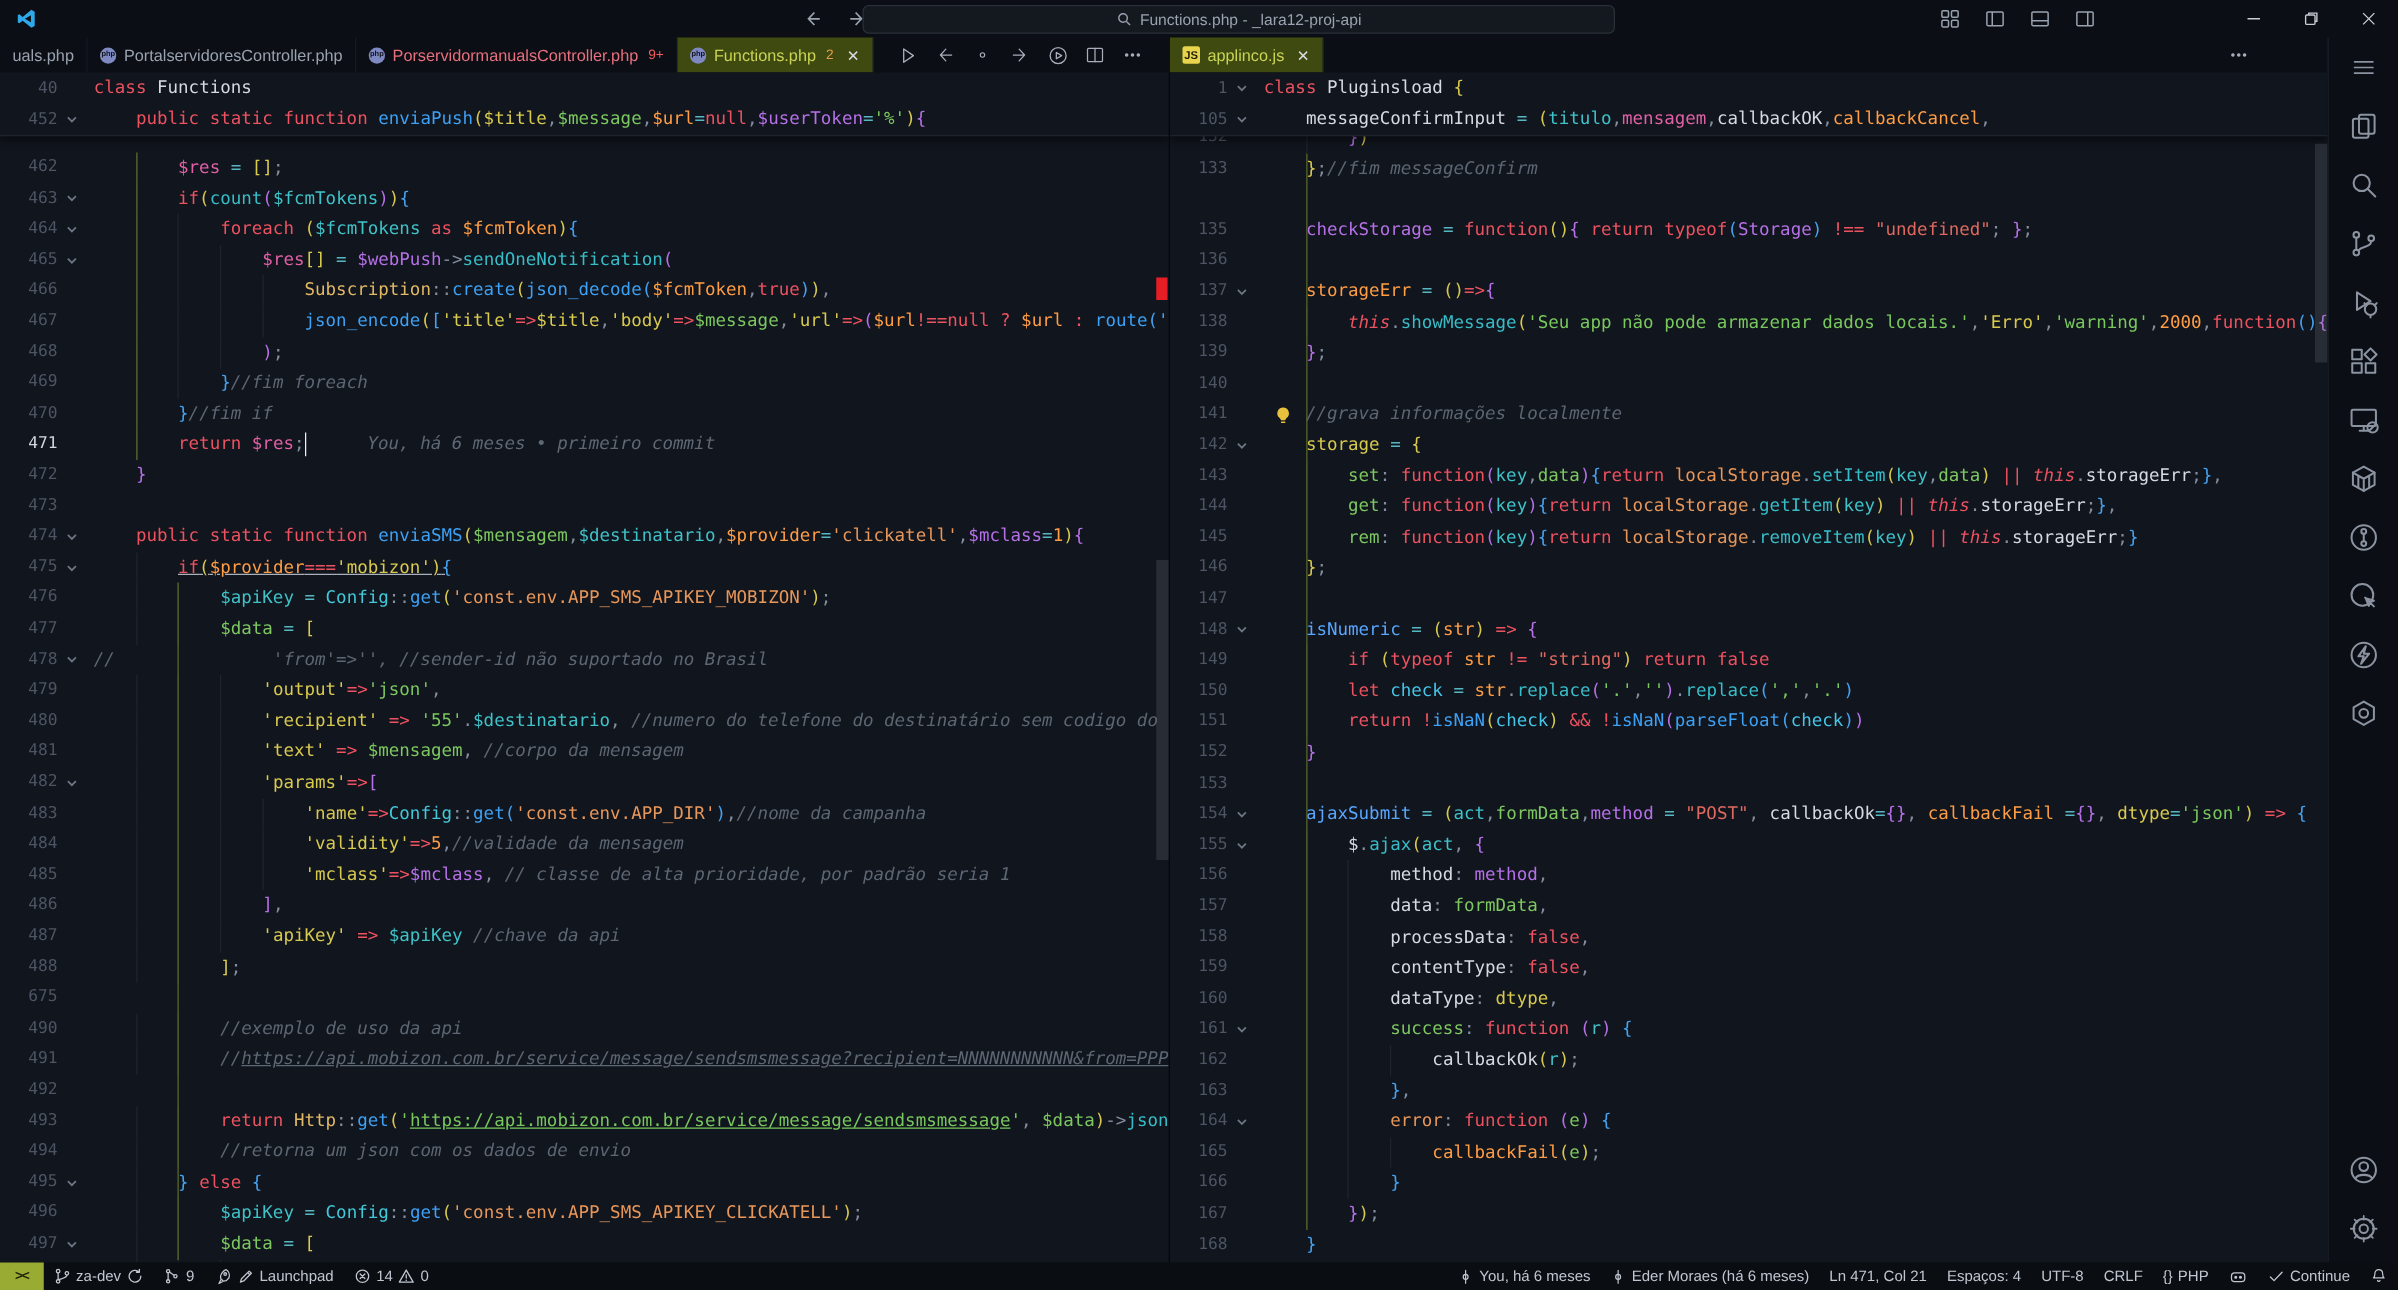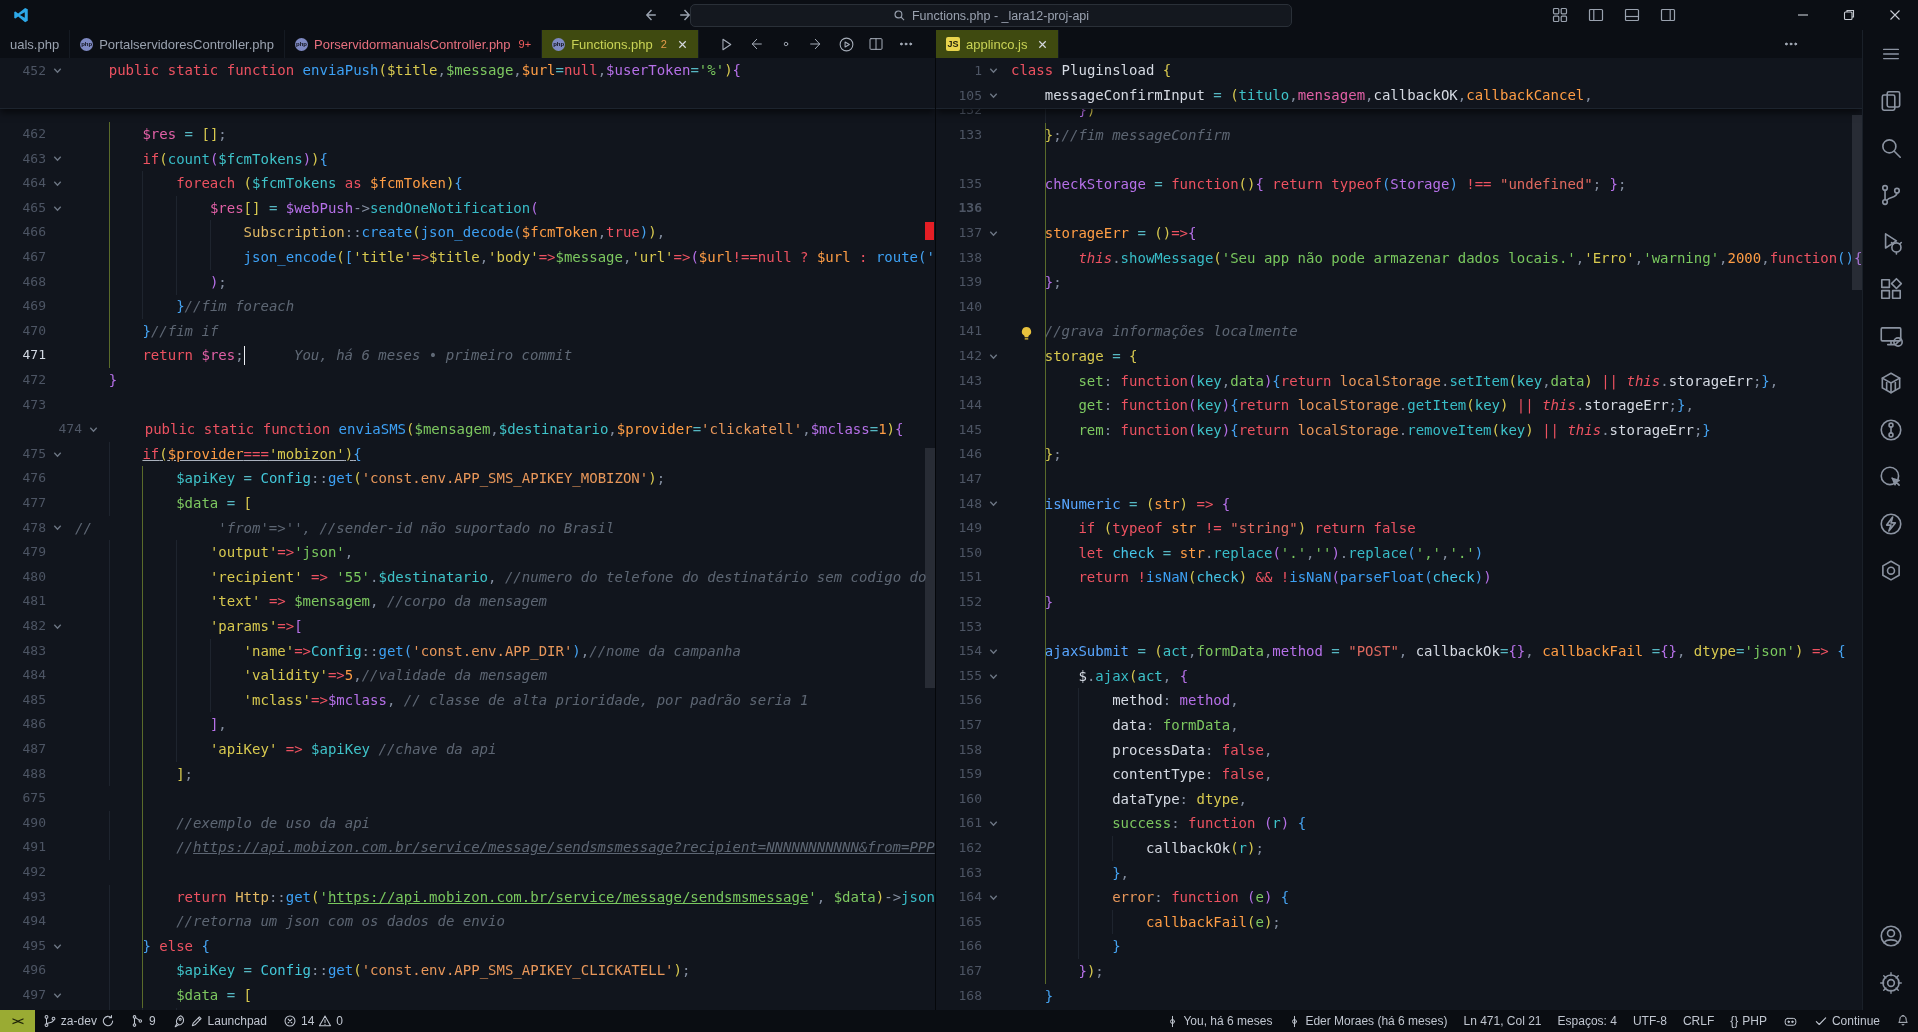--- a/index.html
+++ b/index.html
@@ -264,21 +264,21 @@
           <path d="m2.5 4.2 3.5 3.6 3.5-3.6"></path>
         </svg></span><span class="guide" style="left: 108.72px;"></span><span class="guide" style="left: 142.44px;"></span><span class="guide" style="left: 176.16px;"></span><span class="code" style="padding-left: 134.88px;"><span class="tk tk-vp">$res</span><span class="tk tk-b1">[]</span><span class="tk tk-o2"> = </span><span class="tk tk-vpu">$webPush</span><span class="tk tk-p">-&gt;</span><span class="tk tk-fn2">sendOneNotification</span><span class="tk tk-b2">(</span></span></div>
     <div class="line" style="top: 162.4px;"><span class="num">466</span><span class="guide" style="left: 108.72px;"></span><span class="guide" style="left: 142.44px;"></span><span class="guide" style="left: 176.16px;"></span><span class="guide" style="left: 209.88px;"></span><span class="code" style="padding-left: 168.6px;"><span class="tk tk-cls">Subscription</span><span class="tk tk-p">::</span><span class="tk tk-fn">create</span><span class="tk tk-b1">(</span><span class="tk tk-fn">json_decode</span><span class="tk tk-b3">(</span><span class="tk tk-vo">$fcmToken</span><span class="tk tk-p">,</span><span class="tk tk-kw">true</span><span class="tk tk-b3">)</span><span class="tk tk-b1">)</span><span class="tk tk-p">,</span></span></div>
     <div class="line" style="top: 187px;"><span class="num">467</span><span class="guide" style="left: 108.72px;"></span><span class="guide" style="left: 142.44px;"></span><span class="guide" style="left: 176.16px;"></span><span class="guide" style="left: 209.88px;"></span><span class="code" style="padding-left: 168.6px;"><span class="tk tk-fn">json_encode</span><span class="tk tk-b1">(</span><span class="tk tk-b3">[</span><span class="tk tk-s2">'title'</span><span class="tk tk-o1">=&gt;</span><span class="tk tk-vy">$title</span><span class="tk tk-p">,</span><span class="tk tk-s2">'body'</span><span class="tk tk-o1">=&gt;</span><span class="tk tk-vg">$message</span><span class="tk tk-p">,</span><span class="tk tk-s2">'url'</span><span class="tk tk-o1">=&gt;</span><span class="tk tk-b2">(</span><span class="tk tk-vo">$url</span><span class="tk tk-o1">!==</span><span class="tk tk-kw">null</span><span class="tk tk-o1"> ? </span><span class="tk tk-vo">$url</span><span class="tk tk-o1"> : </span><span class="tk tk-fn">route</span><span class="tk tk-b3">('</span></span></div>
     <div class="line" style="top: 212px;"><span class="num">468</span><span class="guide" style="left: 108.72px;"></span><span class="guide" style="left: 142.44px;"></span><span class="guide" style="left: 176.16px;"></span><span class="code" style="padding-left: 134.88px;"><span class="tk tk-b2">)</span><span class="tk tk-p">;</span></span></div>
     <div class="line" style="top: 236.2px;"><span class="num">469</span><span class="guide" style="left: 108.72px;"></span><span class="guide" style="left: 142.44px;"></span><span class="code" style="padding-left: 101.16px;"><span class="tk tk-b3">}</span><span class="tk tk-c">//fim foreach</span></span></div>
     <div class="line" style="top: 260.8px;"><span class="num">470</span><span class="guide" style="left: 108.72px;"></span><span class="code" style="padding-left: 67.44px;"><span class="tk tk-b3">}</span><span class="tk tk-c">//fim if</span></span></div>
     <div class="line" style="top: 285.4px;"><span class="num active">471</span><span class="guide" style="left: 108.72px;"></span><span class="code" style="padding-left: 67.44px;"><span class="tk tk-kw">return</span><span class="tk tk-t"> </span><span class="tk tk-vp">$res</span><span class="tk tk-p">;</span></span><span class="cursor" style="left: 243.6px;"></span><span class="blame" style="left: 294px;">You, há 6 meses • primeiro commit</span></div>
     <div class="line" style="top: 310px;"><span class="num">472</span><span class="code" style="padding-left: 33.72px;"><span class="tk tk-b2">}</span></span></div>
     <div class="line" style="top: 334.6px;"><span class="num">473</span><span class="code" style="padding-left: 0px;"></span></div>
-    <div class="line" style="top: 359.2px; margin-left: 36px;"><span class="num">474</span><span class="fold"><svg width="11" height="11" viewBox="0 0 12 12" fill="none" stroke="currentColor" stroke-width="1.5">
+    <div class="line" style="top: 359.2px;"><span class="num">474</span><span class="fold"><svg width="11" height="11" viewBox="0 0 12 12" fill="none" stroke="currentColor" stroke-width="1.5">
           <path d="m2.5 4.2 3.5 3.6 3.5-3.6"></path>
         </svg></span><span class="code" style="padding-left: 33.72px;"><span class="tk tk-kw">public static function</span><span class="tk tk-t"> </span><span class="tk tk-fn">enviaSMS</span><span class="tk tk-b1">(</span><span class="tk tk-vg">$mensagem</span><span class="tk tk-p">,</span><span class="tk tk-vt">$destinatario</span><span class="tk tk-p">,</span><span class="tk tk-vo">$provider</span><span class="tk tk-o2">=</span><span class="tk tk-s3">'clickatell'</span><span class="tk tk-p">,</span><span class="tk tk-vpu">$mclass</span><span class="tk tk-o2">=</span><span class="tk tk-num">1</span><span class="tk tk-b1">)</span><span class="tk tk-b2">{</span></span></div>
     <div class="line" style="top: 383.8px;"><span class="num">475</span><span class="fold"><svg width="11" height="11" viewBox="0 0 12 12" fill="none" stroke="currentColor" stroke-width="1.5">
           <path d="m2.5 4.2 3.5 3.6 3.5-3.6"></path>
         </svg></span><span class="guide" style="left: 108.72px;"></span><span class="code" style="padding-left: 67.44px; text-decoration: underline;"><span class="tk tk-kw">if</span><span class="tk tk-b1">(</span><span class="tk tk-vo">$provider</span><span class="tk tk-o1">===</span><span class="tk tk-s2">'mobizon'</span><span class="tk tk-b1">)</span><span class="tk tk-b3">{</span></span></div>
     <div class="line" style="top: 408.4px;"><span class="num">476</span><span class="guide" style="left: 108.72px;"></span><span class="guide" style="left: 142.44px;"></span><span class="code" style="padding-left: 101.16px;"><span class="tk tk-vt">$apiKey</span><span class="tk tk-o2"> = </span><span class="tk tk-cls2">Config</span><span class="tk tk-p">::</span><span class="tk tk-fn">get</span><span class="tk tk-b1">(</span><span class="tk tk-s3">'const.env.APP_SMS_APIKEY_MOBIZON'</span><span class="tk tk-b1">)</span><span class="tk tk-p">;</span></span></div>
     <div class="line" style="top: 433px;"><span class="num">477</span><span class="guide" style="left: 108.72px;"></span><span class="guide" style="left: 142.44px;"></span><span class="code" style="padding-left: 101.16px;"><span class="tk tk-vg">$data</span><span class="tk tk-o2"> = </span><span class="tk tk-b1">[</span></span></div>
     <div class="line" style="top: 457.6px;"><span class="num">478</span><span class="fold"><svg width="11" height="11" viewBox="0 0 12 12" fill="none" stroke="currentColor" stroke-width="1.5">
           <path d="m2.5 4.2 3.5 3.6 3.5-3.6"></path>
         </svg></span><span class="code" style="padding-left: 0px;"><span class="tk tk-c">//               'from'=&gt;'', //sender-id não suportado no Brasil</span></span></div>
@@ -302,33 +302,34 @@
     <div class="line" style="top: 851.2px;"><span class="num">494</span><span class="guide" style="left: 108.72px;"></span><span class="guide" style="left: 142.44px;"></span><span class="code" style="padding-left: 101.16px;"><span class="tk tk-c">//retorna um json com os dados de envio</span></span></div>
     <div class="line" style="top: 875.8px;"><span class="num">495</span><span class="fold"><svg width="11" height="11" viewBox="0 0 12 12" fill="none" stroke="currentColor" stroke-width="1.5">
           <path d="m2.5 4.2 3.5 3.6 3.5-3.6"></path>
         </svg></span><span class="guide" style="left: 108.72px;"></span><span class="code" style="padding-left: 67.44px;"><span class="tk tk-b3">}</span><span class="tk tk-kw"> else </span><span class="tk tk-b3">{</span></span></div>
     <div class="line" style="top: 900.4px;"><span class="num">496</span><span class="guide" style="left: 108.72px;"></span><span class="guide" style="left: 142.44px;"></span><span class="code" style="padding-left: 101.16px;"><span class="tk tk-vt">$apiKey</span><span class="tk tk-o2"> = </span><span class="tk tk-cls2">Config</span><span class="tk tk-p">::</span><span class="tk tk-fn">get</span><span class="tk tk-b1">(</span><span class="tk tk-s3">'const.env.APP_SMS_APIKEY_CLICKATELL'</span><span class="tk tk-b1">)</span><span class="tk tk-p">;</span></span></div>
     <div class="line" style="top: 925px;"><span class="num">497</span><span class="fold"><svg width="11" height="11" viewBox="0 0 12 12" fill="none" stroke="currentColor" stroke-width="1.5">
           <path d="m2.5 4.2 3.5 3.6 3.5-3.6"></path>
         </svg></span><span class="guide" style="left: 108.72px;"></span><span class="guide" style="left: 142.44px;"></span><span class="code" style="padding-left: 101.16px;"><span class="tk tk-vg">$data</span><span class="tk tk-o2"> = </span><span class="tk tk-b1">[</span></span></div>
     <div class="line" style="top: 949.6px;"><span class="num">498</span><span class="guide" style="left: 108.72px;"></span><span class="guide" style="left: 142.44px;"></span><span class="guide" style="left: 176.16px;"></span><span class="code" style="padding-left: 134.88px;"></span></div>
     <div class="sticky" style="height: 50px;">
+      <div class="sline"><span class="num">40</span><span class="code" style="padding-left: 0px;"><span class="tk tk-kw">class</span><span class="tk tk-t"> </span><span class="tk tk-vw">Functions</span></span></div>
       <div class="sline"><span class="num">452</span><span class="fold"><svg width="11" height="11" viewBox="0 0 12 12" fill="none" stroke="currentColor" stroke-width="1.5">
             <path d="m2.5 4.2 3.5 3.6 3.5-3.6"></path>
           </svg></span><span class="code" style="padding-left: 33.72px;"><span class="tk tk-kw">public static function</span><span class="tk tk-t"> </span><span class="tk tk-fn">enviaPush</span><span class="tk tk-b1">(</span><span class="tk tk-vy">$title</span><span class="tk tk-p">,</span><span class="tk tk-vg">$message</span><span class="tk tk-p">,</span><span class="tk tk-vo">$url</span><span class="tk tk-o2">=</span><span class="tk tk-kw">null</span><span class="tk tk-p">,</span><span class="tk tk-vpu">$userToken</span><span class="tk tk-o2">=</span><span class="tk tk-s1">'%'</span><span class="tk tk-b1">)</span><span class="tk tk-b2">{</span></span></div>
     </div>
     <div class="ovl-red" style="top: 164px;"></div>
     <div class="sbthumb" style="top: 390px; height: 240px;"></div>
   </div>
 <div id="ed-right" class="editor">
     <div class="aguide" style="left: 108.72px; top: 64.6px; height: 861px;"></div>
     <div class="line" style="top: 40px;"><span class="num">132</span><span class="guide" style="left: 108.72px;"></span><span class="code" style="padding-left: 67.44px;"><span class="tk tk-b2">}</span><span class="tk tk-b1">)</span></span></div>
     <div class="line" style="top: 64.6px;"><span class="num">133</span><span class="code" style="padding-left: 33.72px;"><span class="tk tk-b1">}</span><span class="tk tk-p">;</span><span class="tk tk-c">//fim messageConfirm</span></span></div>
     <div class="line" style="top: 113.8px;"><span class="num">135</span><span class="code" style="padding-left: 33.72px;"><span class="tk tk-vpu">checkStorage</span><span class="tk tk-o2"> = </span><span class="tk tk-kw">function</span><span class="tk tk-b1">()</span><span class="tk tk-b2">{</span><span class="tk tk-kw"> return </span><span class="tk tk-kw">typeof</span><span class="tk tk-b3">(</span><span class="tk tk-vpu">Storage</span><span class="tk tk-b3">)</span><span class="tk tk-o1"> !== </span><span class="tk tk-s4">"undefined"</span><span class="tk tk-p">; </span><span class="tk tk-b2">}</span><span class="tk tk-p">;</span></span></div>
-    <div class="line" style="top: 138.4px; font-weight: bold;"><span class="num">136</span><span class="code" style="padding-left: 0px;"></span></div>
+    <div class="line" style="top: 138.4px;"><span class="num">136</span><span class="code" style="padding-left: 0px;"></span></div>
     <div class="line" style="top: 163px;"><span class="num">137</span><span class="fold"><svg width="11" height="11" viewBox="0 0 12 12" fill="none" stroke="currentColor" stroke-width="1.5">
           <path d="m2.5 4.2 3.5 3.6 3.5-3.6"></path>
         </svg></span><span class="code" style="padding-left: 33.72px;"><span class="tk tk-vo">storageErr</span><span class="tk tk-o2"> = </span><span class="tk tk-b1">()</span><span class="tk tk-o1">=&gt;</span><span class="tk tk-b2">{</span></span></div>
     <div class="line" style="top: 187.6px;"><span class="num">138</span><span class="guide" style="left: 108.72px;"></span><span class="code" style="padding-left: 67.44px;"><span class="tk tk-kwi">this</span><span class="tk tk-p">.</span><span class="tk tk-fn2">showMessage</span><span class="tk tk-b1">(</span><span class="tk tk-s1">'Seu app não pode armazenar dados locais.'</span><span class="tk tk-p">,</span><span class="tk tk-s2">'Erro'</span><span class="tk tk-p">,</span><span class="tk tk-s1">'warning'</span><span class="tk tk-p">,</span><span class="tk tk-num">2000</span><span class="tk tk-p">,</span><span class="tk tk-kw">function</span><span class="tk tk-b3">()</span><span class="tk tk-b2">{</span></span></div>
     <div class="line" style="top: 212.2px;"><span class="num">139</span><span class="code" style="padding-left: 33.72px;"><span class="tk tk-b2">}</span><span class="tk tk-p">;</span></span></div>
     <div class="line" style="top: 236.8px;"><span class="num">140</span><span class="code" style="padding-left: 0px;"></span></div>
     <div class="line" style="top: 261.4px;"><span class="num">141</span><span class="code" style="padding-left: 33.72px;"><span class="tk tk-c">//grava informações localmente</span></span><span class="bulb"><svg width="13" height="15" viewBox="0 0 14 16" fill="#e8c23d">
           <path d="M7 1a5 5 0 0 1 3 9c-.6.5-1 1-1 2H5c0-1-.4-1.5-1-2a5 5 0 0 1 3-9z"></path>
           <rect x="5" y="13" width="4" height="1.4" rx=".6"></rect>
         </svg></span></div>

